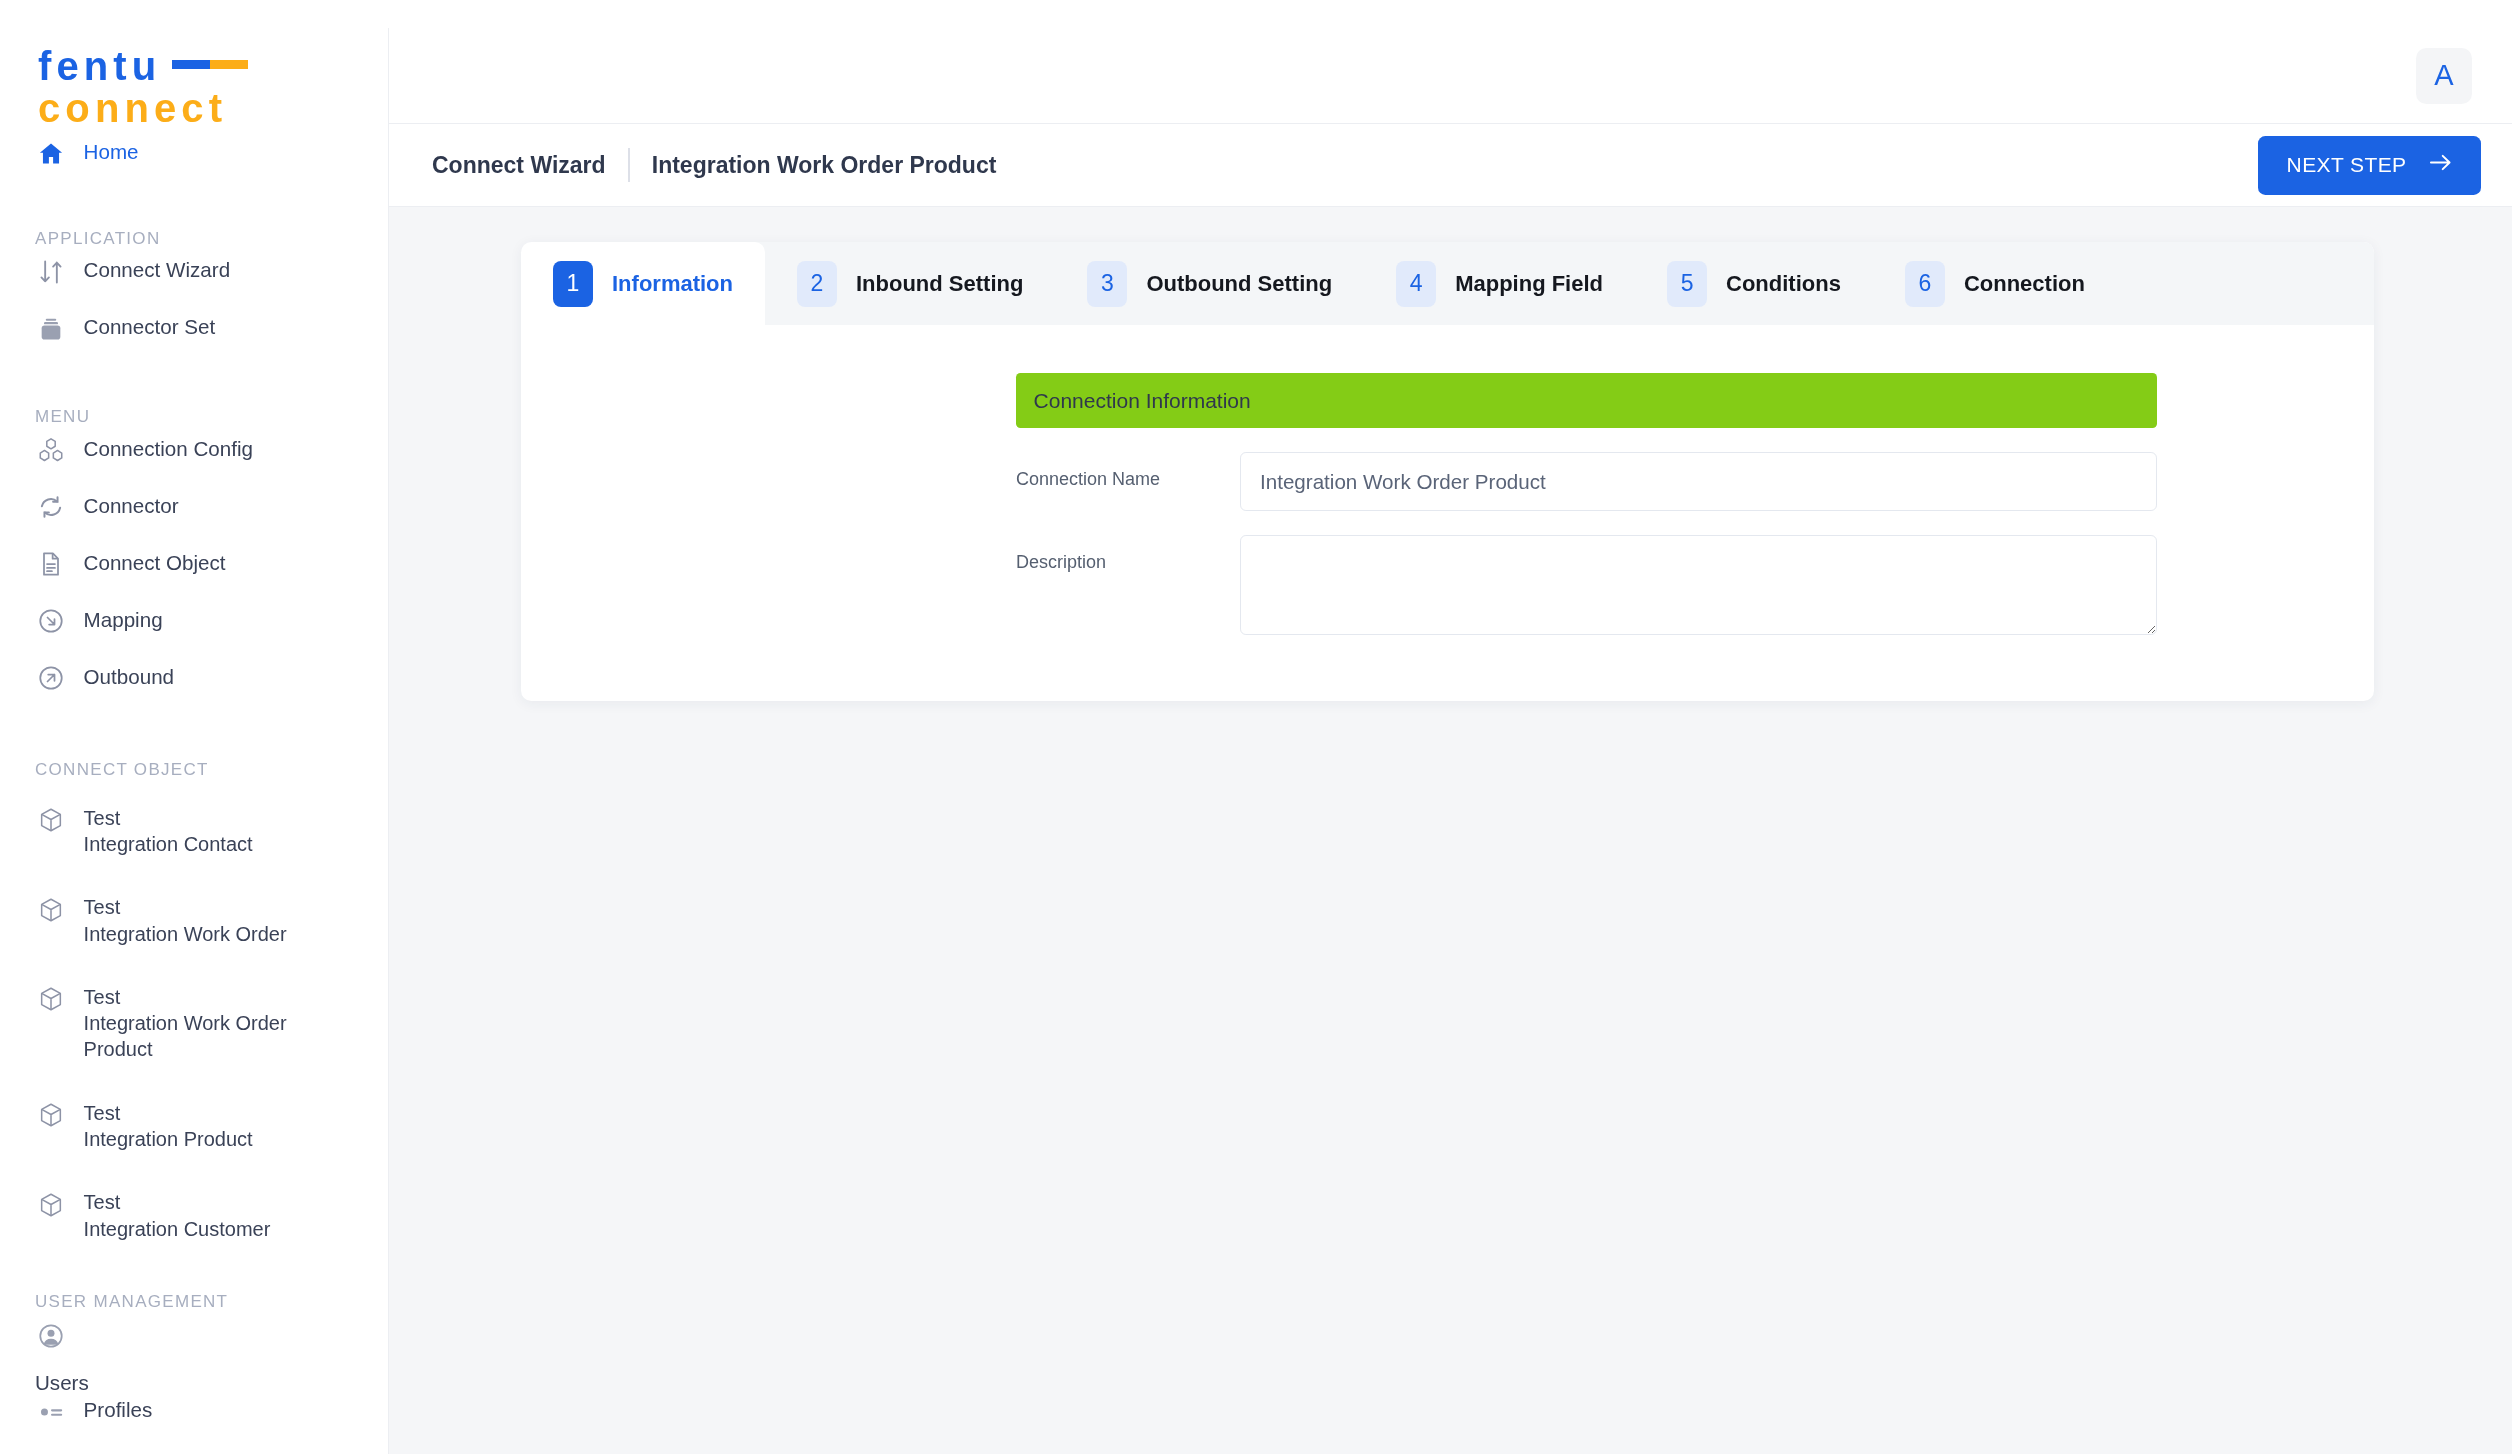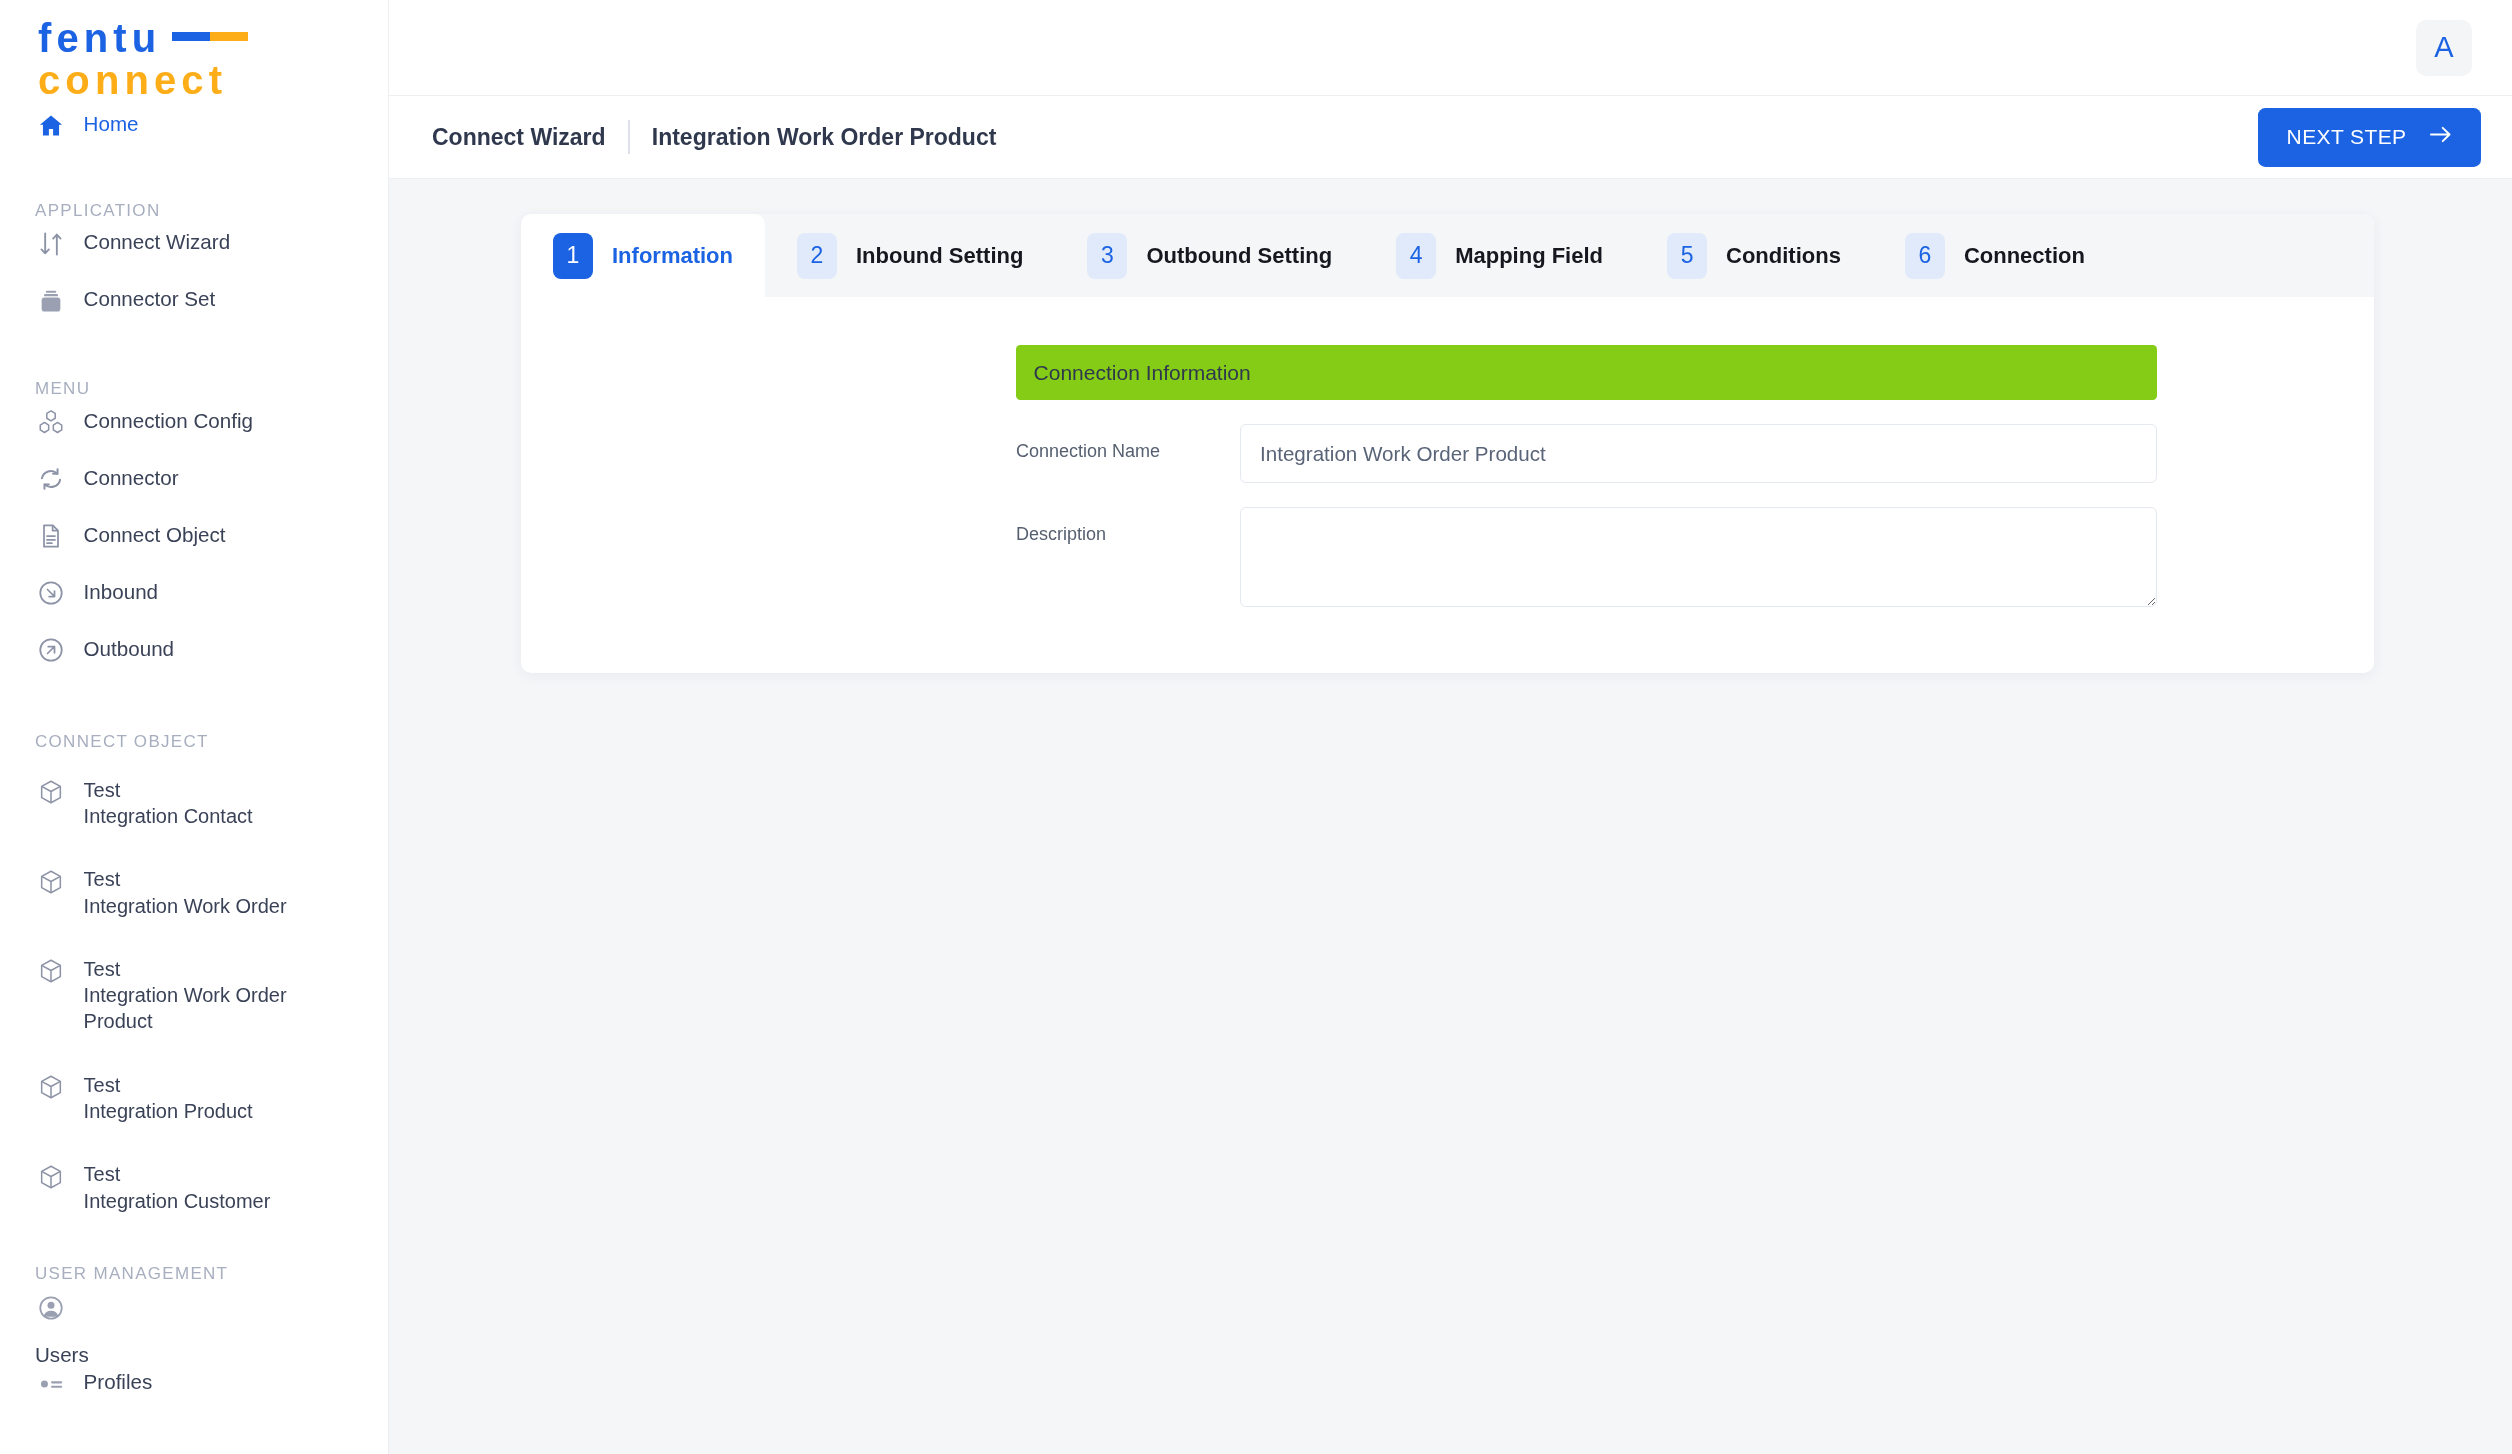--- a/index.html
+++ b/index.html
@@ -2,21 +2,21 @@
 <html style="font-size:11.8px"><head>
 <meta charset="utf-8">
 <style>
   * { box-sizing: border-box; margin: 0; padding: 0; }
   html, body {
     width: 2512px; height: 1454px;
     font-family: "Liberation Sans", sans-serif;
     background: #ffffff;
     overflow: hidden;
   }
-  #app { display: flex; width: 2512px; height: 1402px; }
+  #app { display: flex; width: 2512px; height: 1402px; margin-top: 28px; }
 
   
   .sidebar {
     width: 389px; height: 1454px;
     background: #ffffff;
     border-right: 1.5px solid #eceef2;
     position: relative;
     overflow: hidden;
     flex: 0 0 389px;
   }
@@ -228,21 +228,21 @@
       </span>
       <span class="lbl">Connect Object</span>
     </div>
     <div class="nav-item">
       <span class="ico">
         <svg width="28" height="28" viewBox="0 0 24 24" fill="none" stroke="#8d93a6" stroke-width="1.5" stroke-linecap="round" stroke-linejoin="round">
             <circle cx="12" cy="12" r="9.2"></circle>
             <path d="M9 9l6 6M15 10.4V15H10.4"></path>
           </svg>
       </span>
-      <span class="lbl">Inbound</span>
+      <span class="lbl">Mapping</span>
     </div>
     <div class="nav-item">
       <span class="ico">
         <svg width="28" height="28" viewBox="0 0 24 24" fill="none" stroke="#8d93a6" stroke-width="1.5" stroke-linecap="round" stroke-linejoin="round">
             <circle cx="12" cy="12" r="9.2"></circle>
             <path d="M9 15l6-6M9.6 9H15v5.4"></path>
           </svg>
       </span>
       <span class="lbl">Outbound</span>
     </div>

